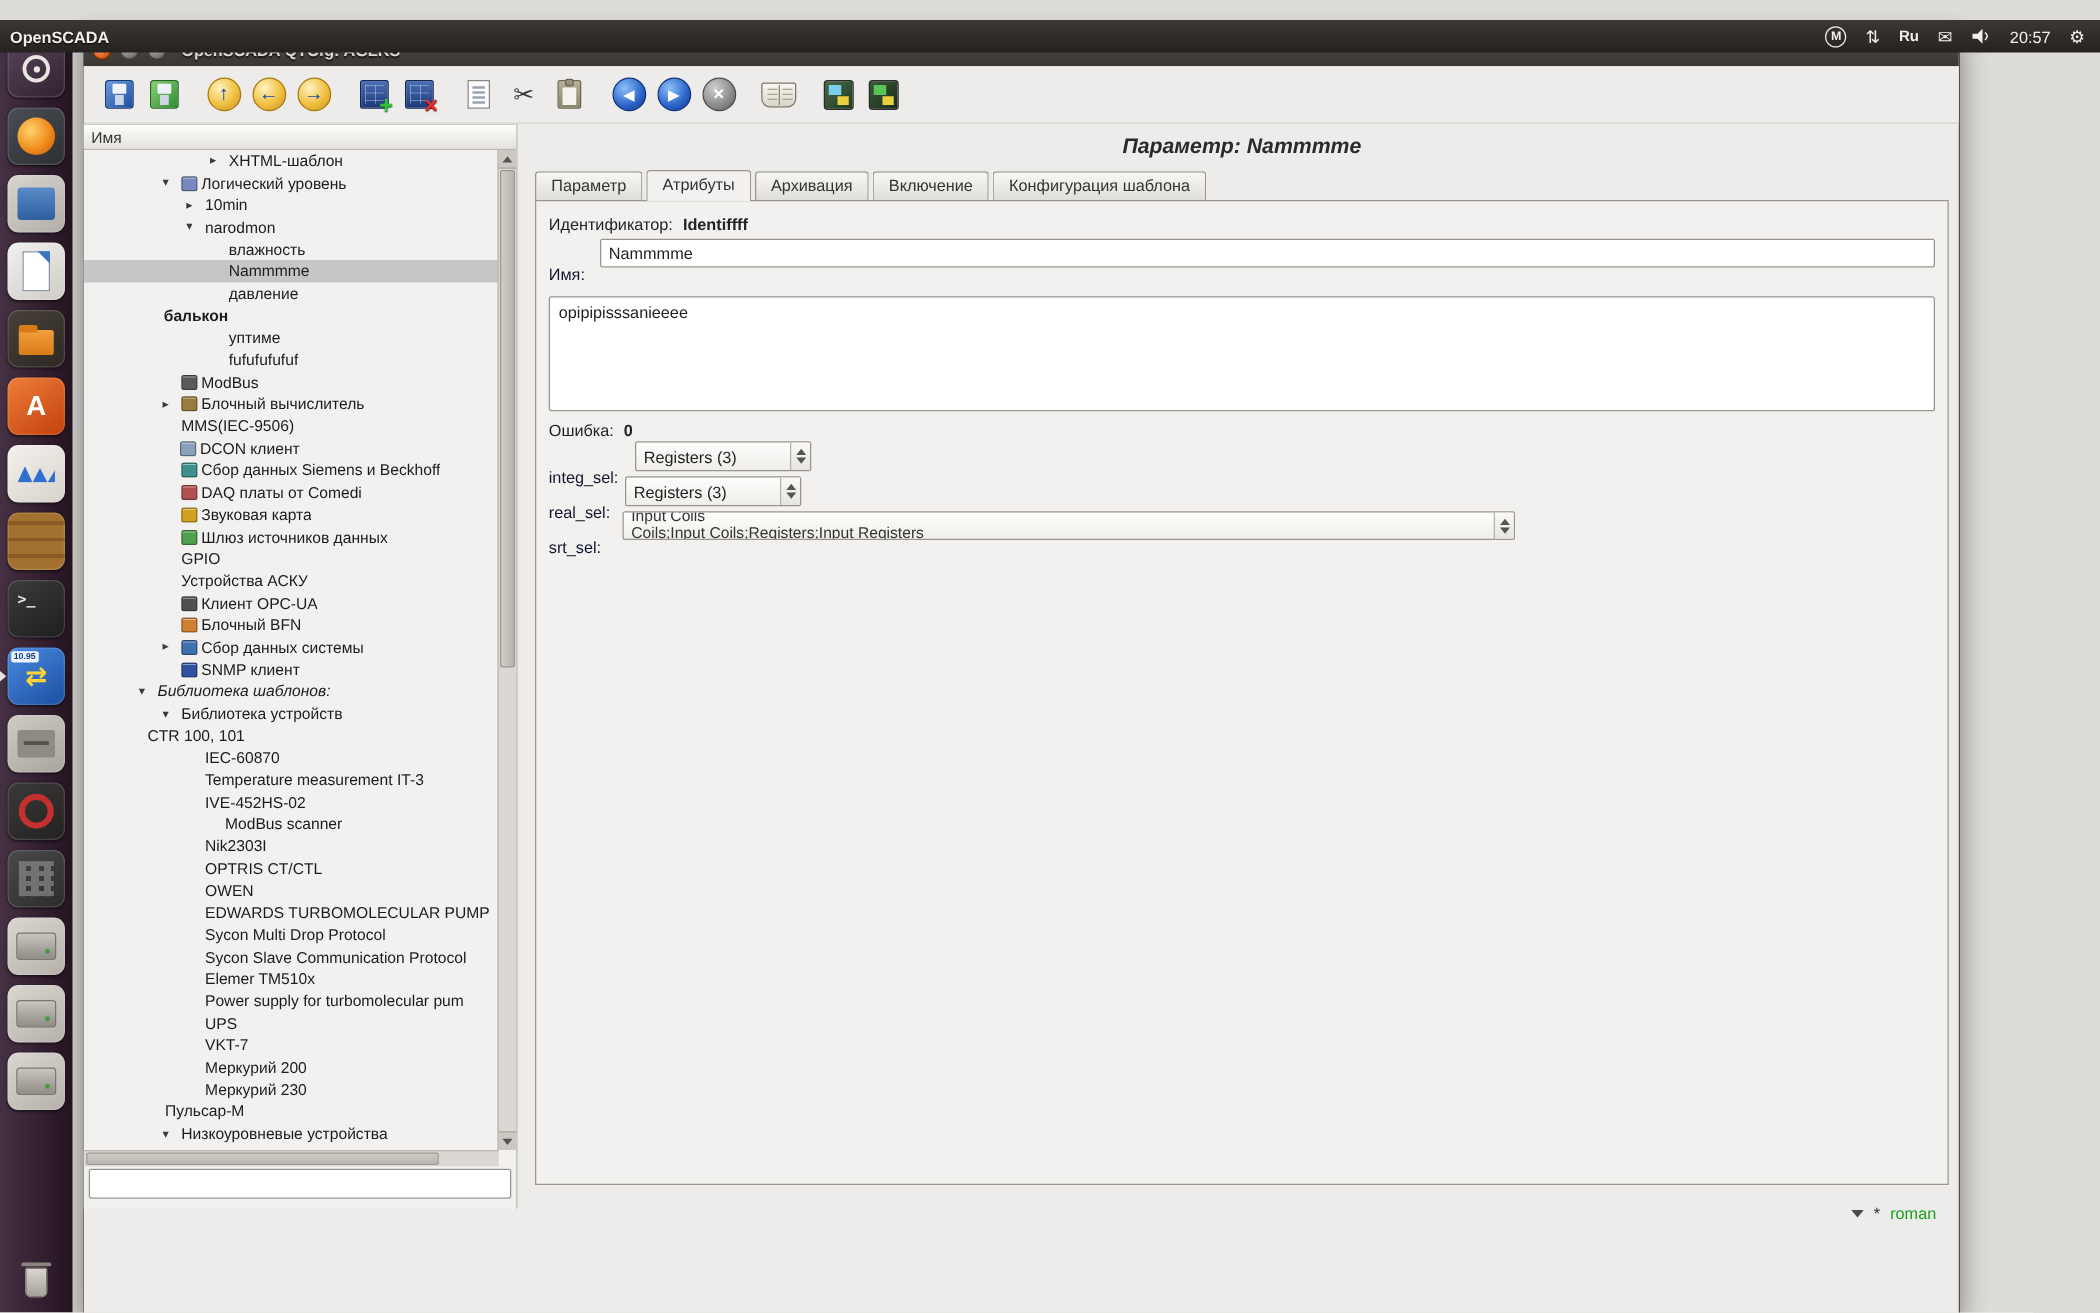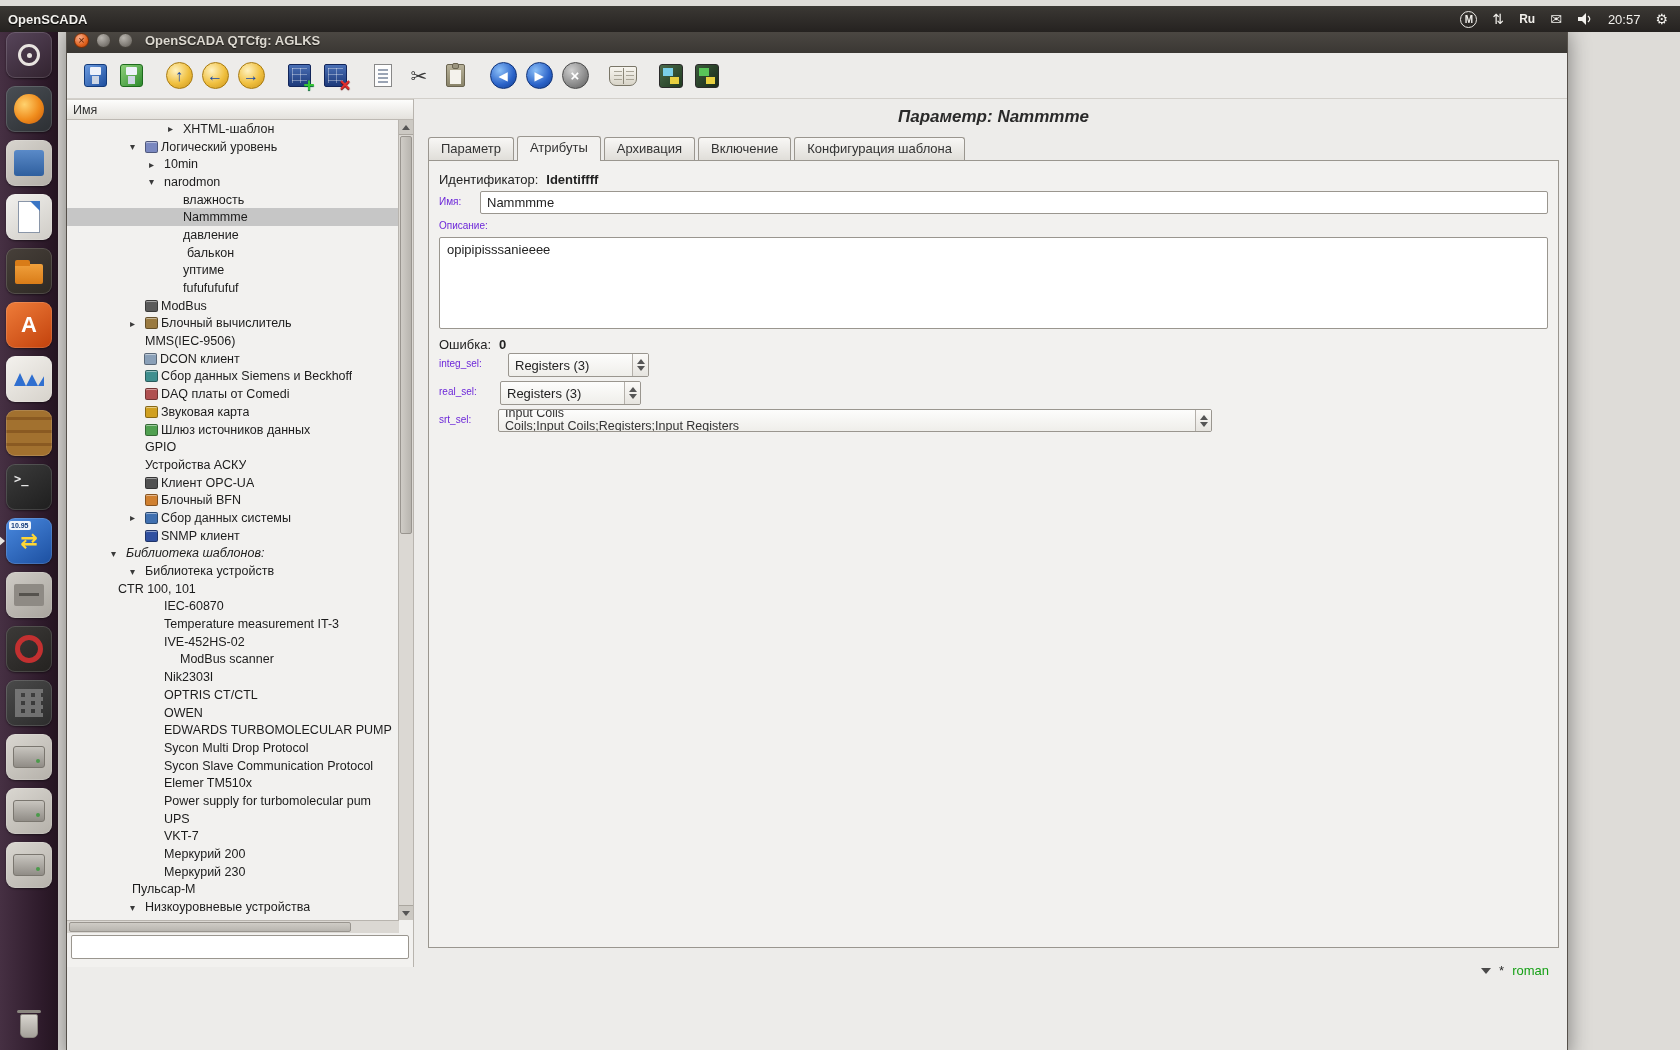--- a/index.html
+++ b/index.html
@@ -1,20 +1,20 @@
 <!DOCTYPE html>
 <html><head>
 <meta charset="utf-8">
 <style>
   * { margin:0; padding:0; box-sizing:border-box; }
   html,body { width:1680px; height:1050px; overflow:hidden; }
   body { position:relative; background:#dedcd8; font-family:"Liberation Sans","DejaVu Sans",sans-serif; color:#222; }
 
   
-  .top-panel { position:absolute; left:0; top:6px; right:0; height:26px; z-index:60;
+  .top-panel { position:absolute; left:0; top:16px; right:0; height:26px; z-index:60;
     background:linear-gradient(#3b3834,#252220); display:flex; align-items:center; color:#f2f0ec; }
   .panel-app { font-weight:bold; font-size:13px; margin-left:8px; text-shadow:0 1px 1px #000; }
   .panel-right { margin-left:auto; display:flex; align-items:center; gap:15px; margin-right:12px; font-size:13px; }
   .ind-circle { width:17px; height:17px; border:1.5px solid #eceae6; border-radius:50%;
     display:flex; align-items:center; justify-content:center; font-size:10px; font-weight:bold; }
   .ind-glyph { font-size:14px; line-height:1; }
   .ind-kbd { font-size:12px; font-weight:bold; }
   .ind-clock { font-size:13px; }
 
   
@@ -171,21 +171,21 @@
   .right-title { position:absolute; left:361px; top:80px; width:1131px; text-align:center;
     font-size:17px; font-weight:bold; font-style:italic; color:#2a2a2a; }
   .tabs { position:absolute; left:361px; top:106px; height:27px; display:flex; align-items:flex-end; }
   .tab { font-size:13px; color:#333; padding:3px 12px 4px 12px; margin-right:3px;
     border:1px solid #9a968f; border-bottom:none; border-radius:3px 3px 0 0;
     background:linear-gradient(#f8f7f5,#e0ded9); position:relative; }
   .tab.active { background:#f2f1ef; padding-bottom:6px; z-index:3; margin-bottom:-1px; }
   .tab-frame { position:absolute; left:361px; top:133px; width:1131px; height:788px;
     background:#f2f1ef; border:1px solid #9a968f; }
 
-  .f-label { position:absolute; left:10px; font-size:10px; color:#6d28d9; }
+  .f-label { position:absolute; left:10px; font-size:13px; color:#0f172a;margin-top:16px; }
   .flex-row { position:absolute; left:10px; display:flex; gap:8px; align-items:baseline; font-size:13px; }
   .text-input { position:absolute; background:#fff; border:1px solid #9a968f; border-radius:2px;
     font-size:13px; color:#222; padding:0 6px; font-family:"Liberation Sans","DejaVu Sans",sans-serif; }
   .descr-box { position:absolute; left:10px; top:76px; width:1109px; height:92px; background:#fff;
     border:1px solid #9a968f; border-radius:2px; font-size:13px; color:#222; padding:4px 7px; overflow:hidden; }
   .combo { position:absolute; display:flex; align-items:center; background:linear-gradient(#fdfdfc,#efeeea);
     border:1px solid #9a968f; border-radius:2px; font-size:13px; color:#222; overflow:hidden; }
   .combo-text { padding-left:6px; flex:1; overflow:hidden; white-space:nowrap; }
   .spin { width:16px; align-self:stretch; flex:none; border-left:1px solid #b4b0aa;
     background:linear-gradient(#fbfaf8,#e6e4df); display:flex; flex-direction:column;
@@ -337,21 +337,21 @@
           <span class="tlabel">влажность</span>
         </div>
         <div class="trow sel" style="padding-left: 101px;">
           <span class="arr"></span>
           <span class="tlabel">Nammmme</span>
         </div>
         <div class="trow" style="padding-left: 101px;">
           <span class="arr"></span>
           <span class="tlabel">давление</span>
         </div>
-        <div class="trow" style="padding-left: 105px;">
+        <div class="trow" style="padding-left: 49px; font-weight: bold;">
           <span class="arr"></span>
           <span class="tlabel">балькон</span>
         </div>
         <div class="trow" style="padding-left: 101px;">
           <span class="arr"></span>
           <span class="tlabel">уптиме</span>
         </div>
         <div class="trow" style="padding-left: 101px;">
           <span class="arr"></span>
           <span class="tlabel">fufufufufuf</span>

